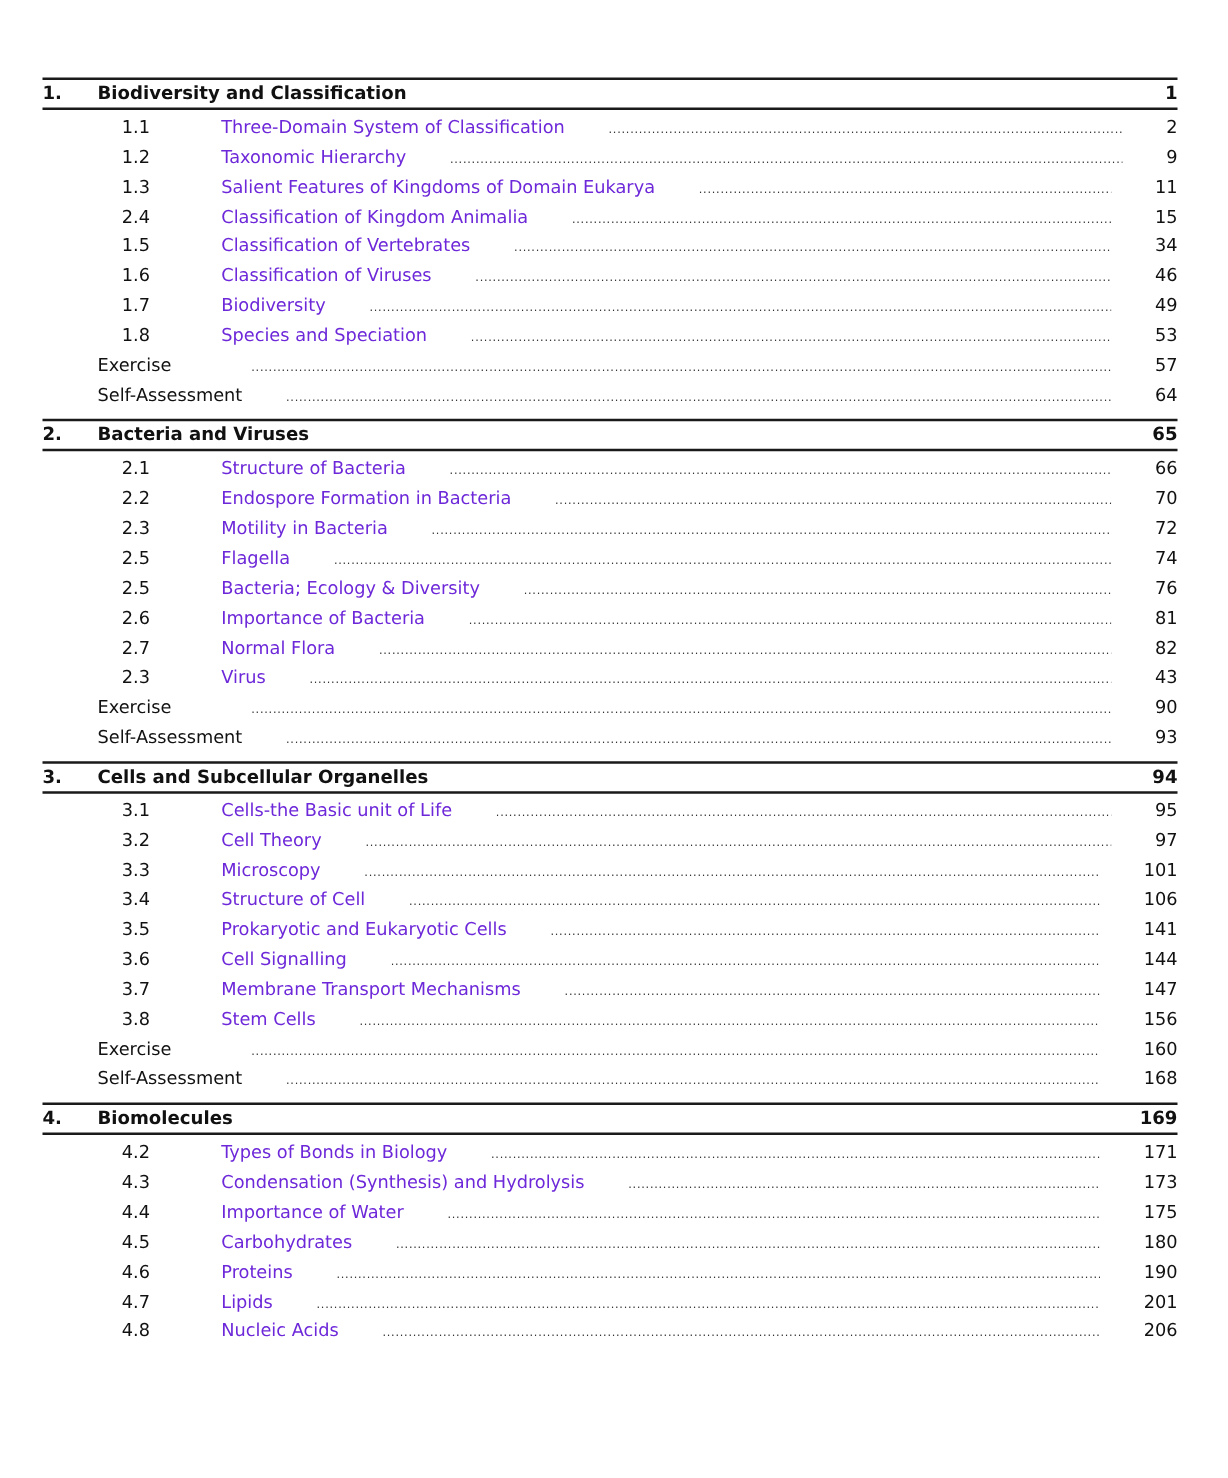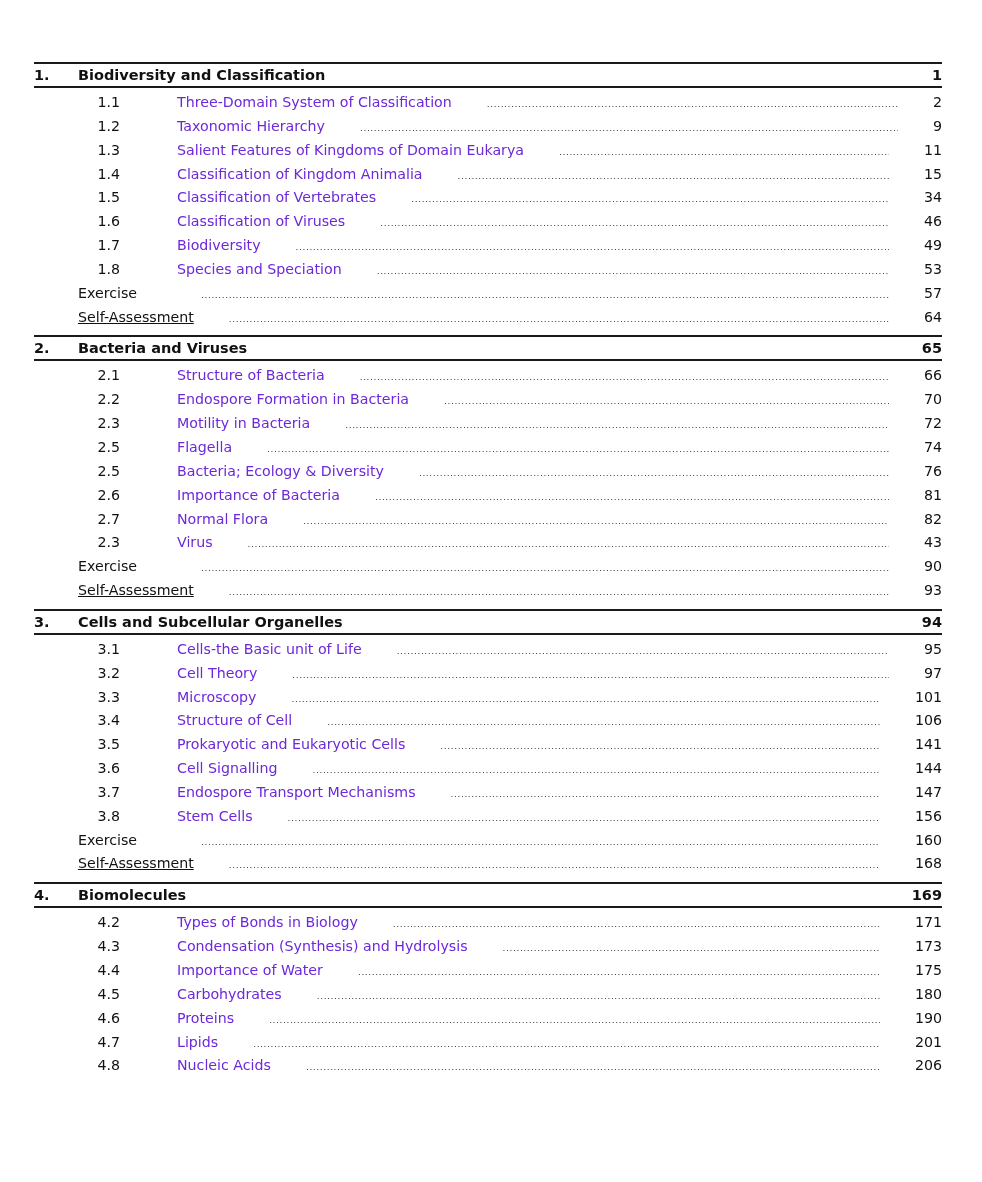--- a/index.html
+++ b/index.html
@@ -93,21 +93,20 @@
     }
     .entry.misc .label {
       width: 132px;
       padding-left: 44px;
       box-sizing: border-box;
       flex: 0 0 auto;
       white-space: nowrap;
     }
     .entry.misc.tight .label {
       width: auto;
-      text-decoration: underline;
     }
   </style>
 </head>
 <body>
 
 <div class="toc">
 
   <section class="chapter">
     <div class="chapter-row">
       <span class="chapter-num">1.</span>
@@ -126,21 +125,21 @@
         <span class="leader"></span>
         <span class="page">9</span>
       </div>
     <div class="entry">
         <span class="num">1.3</span>
         <span class="title">Salient Features of Kingdoms of Domain Eukarya</span>
         <span class="leader"></span>
         <span class="page">11</span>
       </div>
     <div class="entry">
-        <span class="num">1.4</span>
+        <span class="num">2.4</span>
         <span class="title">Classification of Kingdom Animalia</span>
         <span class="leader"></span>
         <span class="page">15</span>
       </div>
     <div class="entry">
         <span class="num">1.5</span>
         <span class="title">Classification of Vertebrates</span>
         <span class="leader"></span>
         <span class="page">34</span>
       </div>
@@ -277,21 +276,21 @@
         <span class="page">141</span>
       </div>
     <div class="entry">
         <span class="num">3.6</span>
         <span class="title">Cell Signalling</span>
         <span class="leader"></span>
         <span class="page">144</span>
       </div>
     <div class="entry">
         <span class="num">3.7</span>
-        <span class="title">Endospore Transport Mechanisms</span>
+        <span class="title">Membrane Transport Mechanisms</span>
         <span class="leader"></span>
         <span class="page">147</span>
       </div>
     <div class="entry">
         <span class="num">3.8</span>
         <span class="title">Stem Cells</span>
         <span class="leader"></span>
         <span class="page">156</span>
       </div>
     <div class="entry misc">

